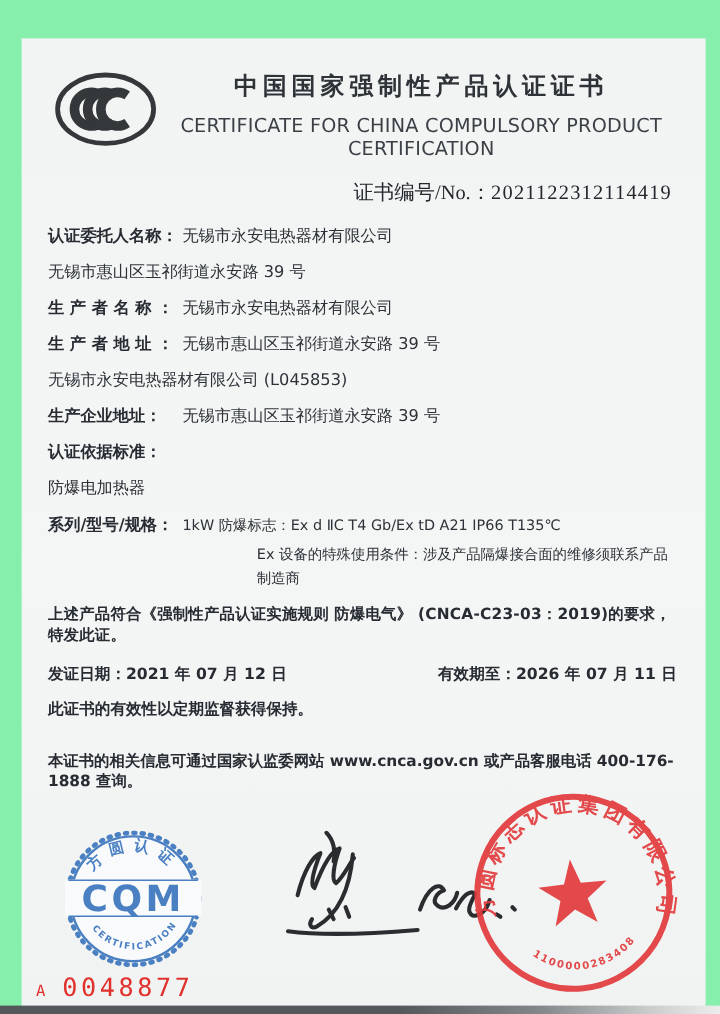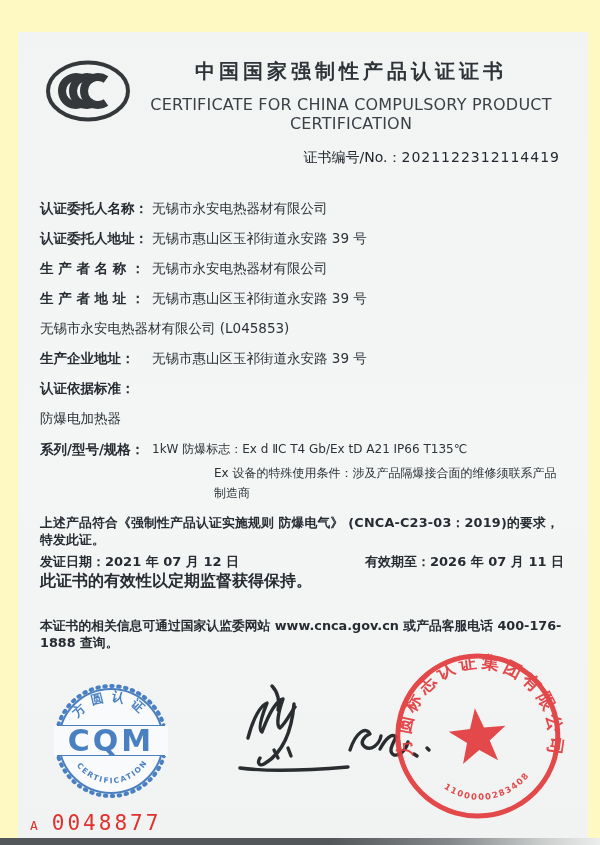--- a/index.html
+++ b/index.html
@@ -1,47 +1,47 @@
 <!DOCTYPE html>
 <html><head>
 <meta charset="utf-8">
 <style>
   html,body{margin:0;padding:0;background:#ffffff;}
   .page{
     position:relative; width:600px; height:845px; overflow:hidden;
-    background:#fef9c3;
+    background:#86efac;
     font-family:"DejaVu Sans", sans-serif;
     color:#2f353b;
   }
   .cert{
     position:absolute; left:18px; top:32px; right:12px; bottom:0;
     background:linear-gradient(180deg,#f2f4f3 0%, #f4f6f5 55%, #f1f3f2 100%);
     padding:18px 22px 0 22px; box-sizing:border-box;
   }
   
   .header{display:flex; align-items:flex-start;}
   .ccc-logo{flex:0 0 100px; margin-top:4px;}
   .titles{flex:1; text-align:center; padding-right:4px;}
   .title-cn{font-size:20px; font-weight:bold; letter-spacing:4px; color:#2e3338; margin-top:8px;}
   .title-en{font-size:16px; color:#3a4046; margin-top:10px; letter-spacing:0.2px;}
-  .certno{ text-align:right; font-size:14px; margin-top:16px; padding-right:6px; color:#23282e; font-weight:500;}
+  .certno{ text-align:right; font-size:17px; margin-top:16px; padding-right:6px; color:#23282e; font-weight:500;font-family:Liberation Serif, serif;}
   .certno .no{letter-spacing:1px;}
   
-  .fields{margin-top:32px;}
+  .fields{margin-top:16px;}
   .row{display:flex; margin-bottom:11px; font-size:13.5px; line-height:19px;}
   .row-label{flex:0 0 112px; font-weight:bold; color:#272c33; white-space:nowrap;}
   .row-value{flex:1; color:#2c3238; white-space:pre-line;}
   
   .series{display:flex; font-size:12px; line-height:20px; margin-top:2px;}
   .series-label{flex:0 0 112px; font-weight:bold; font-size:13.5px; color:#272c33;}
   .series-value{flex:1; color:#2c3238;}
   .series-line3{margin-left:62px; margin-top:4px;}
   .statement{font-size:12.8px; font-weight:bold; color:#272c33; margin-top:12px; letter-spacing:0.2px;}
-  .dates{display:flex; justify-content:space-between; font-size:13px; font-weight:bold; color:#272c33; margin-top:4px; padding-right:2px;}
-  .maintain{font-size:16px; font-weight:bold; color:#272c33; }
+  .dates{display:flex; justify-content:space-between; font-size:13px; font-weight:bold; color:#272c33; margin-top:15px; padding-right:2px;}
+  .maintain{font-size:13px; font-weight:bold; color:#272c33; margin-top:11px;}
   .infonote{font-size:12.8px; font-weight:bold; color:#272c33; margin-top:26px;}
   
   .sigzone{position:relative; height:158px; margin-top:14px;}
   .cqm-logo{position:absolute; left:14px; top:18px;}
   .signature{position:absolute; left:188px; top:12px;}
   .seal{position:absolute; right:-4px; top:-22px; transform:rotate(-6deg); opacity:0.92;}
   .serial{
     position:absolute; left:30px; bottom:10px; color:#e0312d;
     font-family:"DejaVu Sans Mono", monospace;
   }
@@ -76,21 +76,20 @@
     <div class="certno">
       <span>证书编号/No.：</span><span class="no">2021122312114419</span>
     </div>
 
     <div class="fields">
       <div class="row">
         <span class="row-label">认证委托人名称：</span>
         <span class="row-value">无锡市永安电热器材有限公司</span>
       </div>
       <div class="row">
-        <span class="row-label">认证委托人地址：</span>
         <span class="row-value">无锡市惠山区玉祁街道永安路 39 号</span>
       </div>
       <div class="row">
         <span class="row-label">生 产 者 名 称 ：</span>
         <span class="row-value">无锡市永安电热器材有限公司</span>
       </div>
       <div class="row">
         <span class="row-label">生 产 者 地 址 ：</span>
         <span class="row-value">无锡市惠山区玉祁街道永安路 39 号</span>
       </div>

